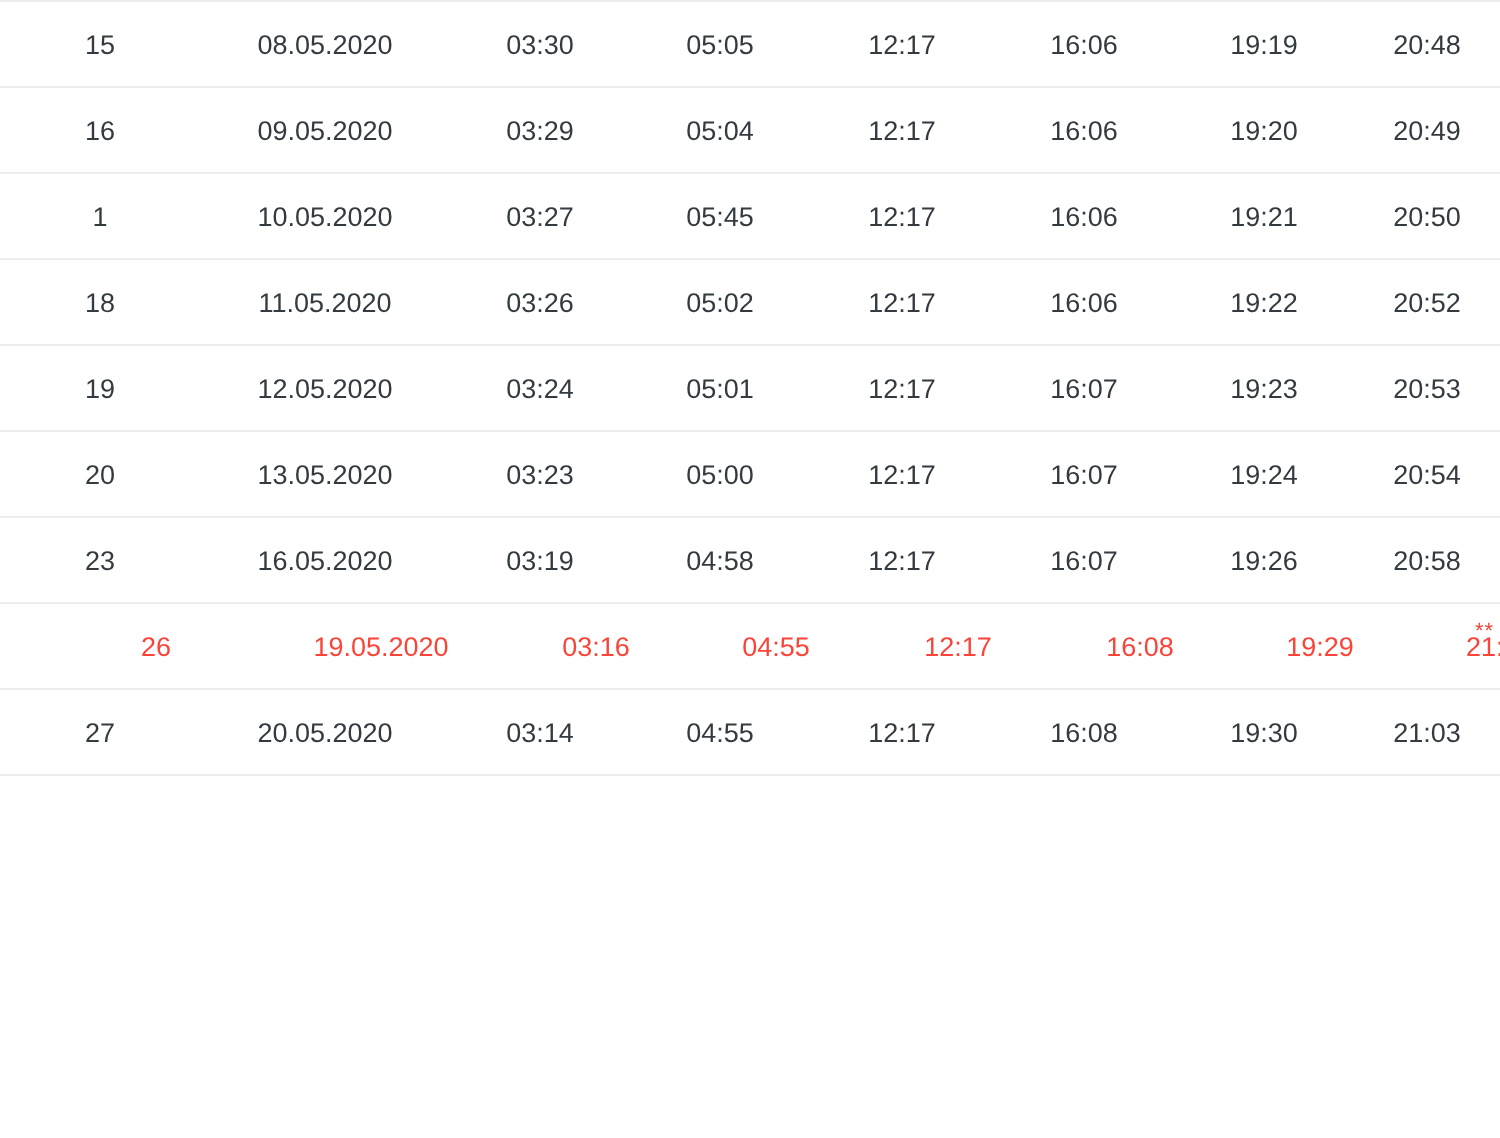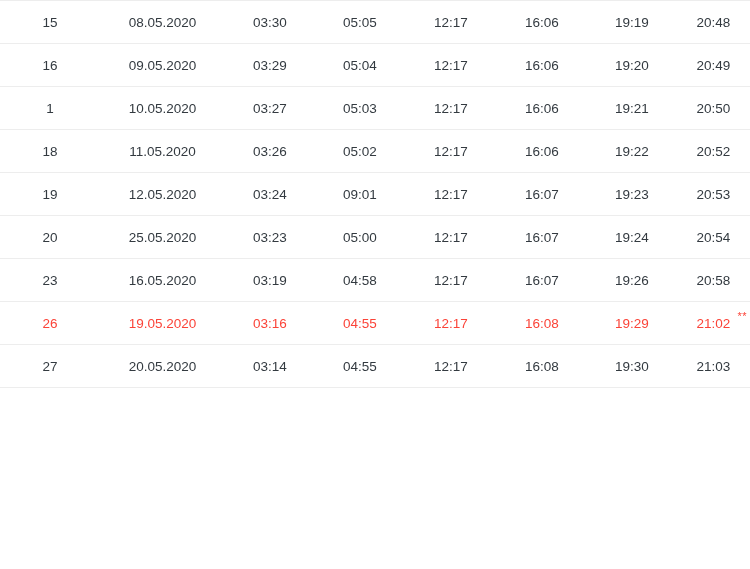--- a/index.html
+++ b/index.html
@@ -48,20 +48,21 @@
   .col-t2     { width: 90px; margin-top: 16px; }
   .col-t3     { width: 92px; }
   .col-t4     { width: 90px; }
   .col-t5     { width: 90px; }
   .col-t6     { width: 73px; }
 
   
   tr.row-highlight td,
   tr.row-highlight td .cell-text {
     color: #fb4338;
+    padding-left: 28px;
   }
 
   .cell-text {
     display: inline;
   }
 
   
   .col-t6 {
     position: relative;
   }
@@ -97,49 +98,49 @@
         <td class="col-t2"><span class="cell-text">05:04</span></td>
         <td class="col-t3"><span class="cell-text">12:17</span></td>
         <td class="col-t4"><span class="cell-text">16:06</span></td>
         <td class="col-t5"><span class="cell-text">19:20</span></td>
         <td class="col-t6"><span class="cell-text">20:49</span></td>
       </tr>
       <tr>
         <td class="col-index"><span class="cell-text">1</span></td>
         <td class="col-date"><span class="cell-text">10.05.2020</span></td>
         <td class="col-t1"><span class="cell-text">03:27</span></td>
-        <td class="col-t2"><span class="cell-text">05:03</span></td>
+        <td class="col-t2"><span class="cell-text">05:45</span></td>
         <td class="col-t3"><span class="cell-text">12:17</span></td>
         <td class="col-t4"><span class="cell-text">16:06</span></td>
         <td class="col-t5"><span class="cell-text">19:21</span></td>
         <td class="col-t6"><span class="cell-text">20:50</span></td>
       </tr>
       <tr>
         <td class="col-index"><span class="cell-text">18</span></td>
         <td class="col-date"><span class="cell-text">11.05.2020</span></td>
         <td class="col-t1"><span class="cell-text">03:26</span></td>
         <td class="col-t2"><span class="cell-text">05:02</span></td>
         <td class="col-t3"><span class="cell-text">12:17</span></td>
         <td class="col-t4"><span class="cell-text">16:06</span></td>
         <td class="col-t5"><span class="cell-text">19:22</span></td>
         <td class="col-t6"><span class="cell-text">20:52</span></td>
       </tr>
       <tr>
         <td class="col-index"><span class="cell-text">19</span></td>
         <td class="col-date"><span class="cell-text">12.05.2020</span></td>
         <td class="col-t1"><span class="cell-text">03:24</span></td>
-        <td class="col-t2"><span class="cell-text">09:01</span></td>
+        <td class="col-t2"><span class="cell-text">05:01</span></td>
         <td class="col-t3"><span class="cell-text">12:17</span></td>
         <td class="col-t4"><span class="cell-text">16:07</span></td>
         <td class="col-t5"><span class="cell-text">19:23</span></td>
         <td class="col-t6"><span class="cell-text">20:53</span></td>
       </tr>
       <tr>
         <td class="col-index"><span class="cell-text">20</span></td>
-        <td class="col-date"><span class="cell-text">25.05.2020</span></td>
+        <td class="col-date"><span class="cell-text">13.05.2020</span></td>
         <td class="col-t1"><span class="cell-text">03:23</span></td>
         <td class="col-t2"><span class="cell-text">05:00</span></td>
         <td class="col-t3"><span class="cell-text">12:17</span></td>
         <td class="col-t4"><span class="cell-text">16:07</span></td>
         <td class="col-t5"><span class="cell-text">19:24</span></td>
         <td class="col-t6"><span class="cell-text">20:54</span></td>
       </tr>
       <tr>
         <td class="col-index"><span class="cell-text">23</span></td>
         <td class="col-date"><span class="cell-text">16.05.2020</span></td>

